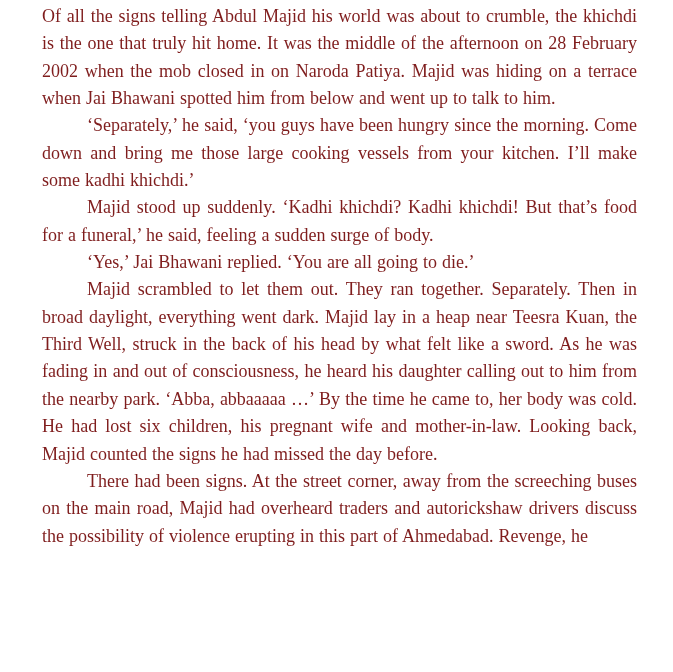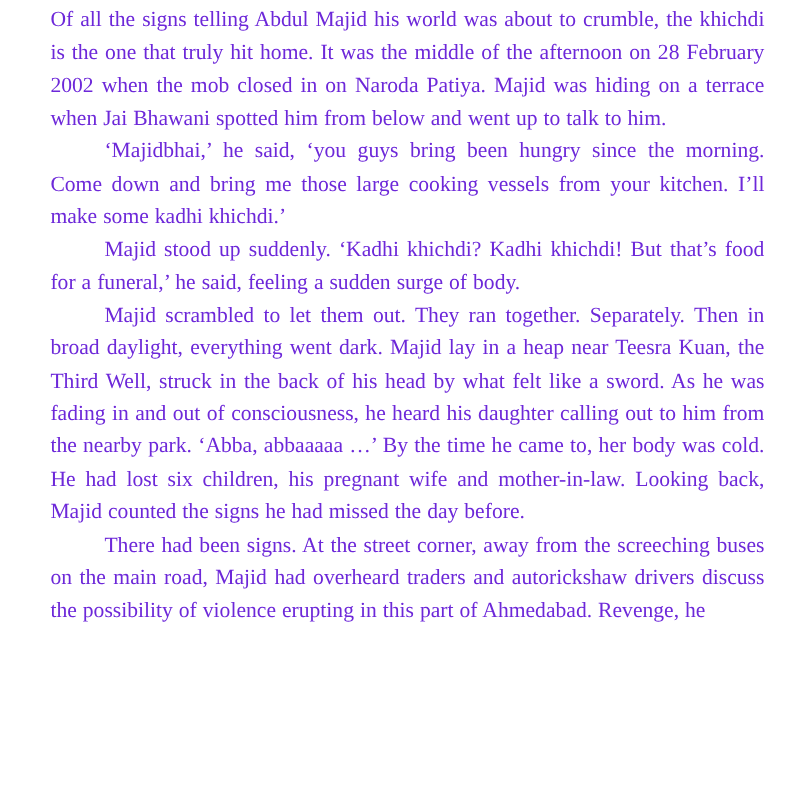--- a/index.html
+++ b/index.html
@@ -13,34 +13,35 @@
     background: #ffffff;
   }
   .page {
     box-sizing: border-box;
     width: 673px;
     height: 672px;
     padding: 3px 36px 0 42px;
     font-family: "Liberation Serif", "DejaVu Serif", serif;
     font-size: 18px;
     line-height: 27.35px;
-    color: #6d28d9;
+    color: #7f1d1d;
     text-align: justify;
   }
   .page p {
     margin: 0;
     text-indent: 45px;
     word-spacing: 0.5px;
   }
   .page p.first {
     text-indent: 0;
   }
 </style>
 </head>
 <body>
 
 <div class="page">
   <p class="first">Of all the signs telling Abdul Majid his world was about to crumble, the khichdi is the one that truly hit home. It was the middle of the afternoon on 28 February 2002 when the mob closed in on Naroda Patiya. Majid was hiding on a terrace when Jai Bhawani spotted him from below and went up to talk to him.</p>
-  <p>‘Majidbhai,’ he said, ‘you guys bring been hungry since the morning. Come down and bring me those large cooking vessels from your kitchen. I’ll make some kadhi khichdi.’</p>
+  <p>‘Separately,’ he said, ‘you guys have been hungry since the morning. Come down and bring me those large cooking vessels from your kitchen. I’ll make some kadhi khichdi.’</p>
   <p>Majid stood up suddenly. ‘Kadhi khichdi? Kadhi khichdi! But that’s food for a funeral,’ he said, feeling a sudden surge of body.</p>
+  <p>‘Yes,’ Jai Bhawani replied. ‘You are all going to die.’</p>
   <p>Majid scrambled to let them out. They ran together. Separately. Then in broad daylight, everything went dark. Majid lay in a heap near Teesra Kuan, the Third Well, struck in the back of his head by what felt like a sword. As he was fading in and out of consciousness, he heard his daughter calling out to him from the nearby park. ‘Abba, abbaaaaa …’ By the time he came to, her body was cold. He had lost six children, his pregnant wife and mother-in-law. Looking back, Majid counted the signs he had missed the day before.</p>
   <p>There had been signs. At the street corner, away from the screeching buses on the main road, Majid had overheard traders and autorickshaw drivers discuss the possibility of violence erupting in this part of Ahmedabad. Revenge, he</p>
 </div>
 
 </body></html>

